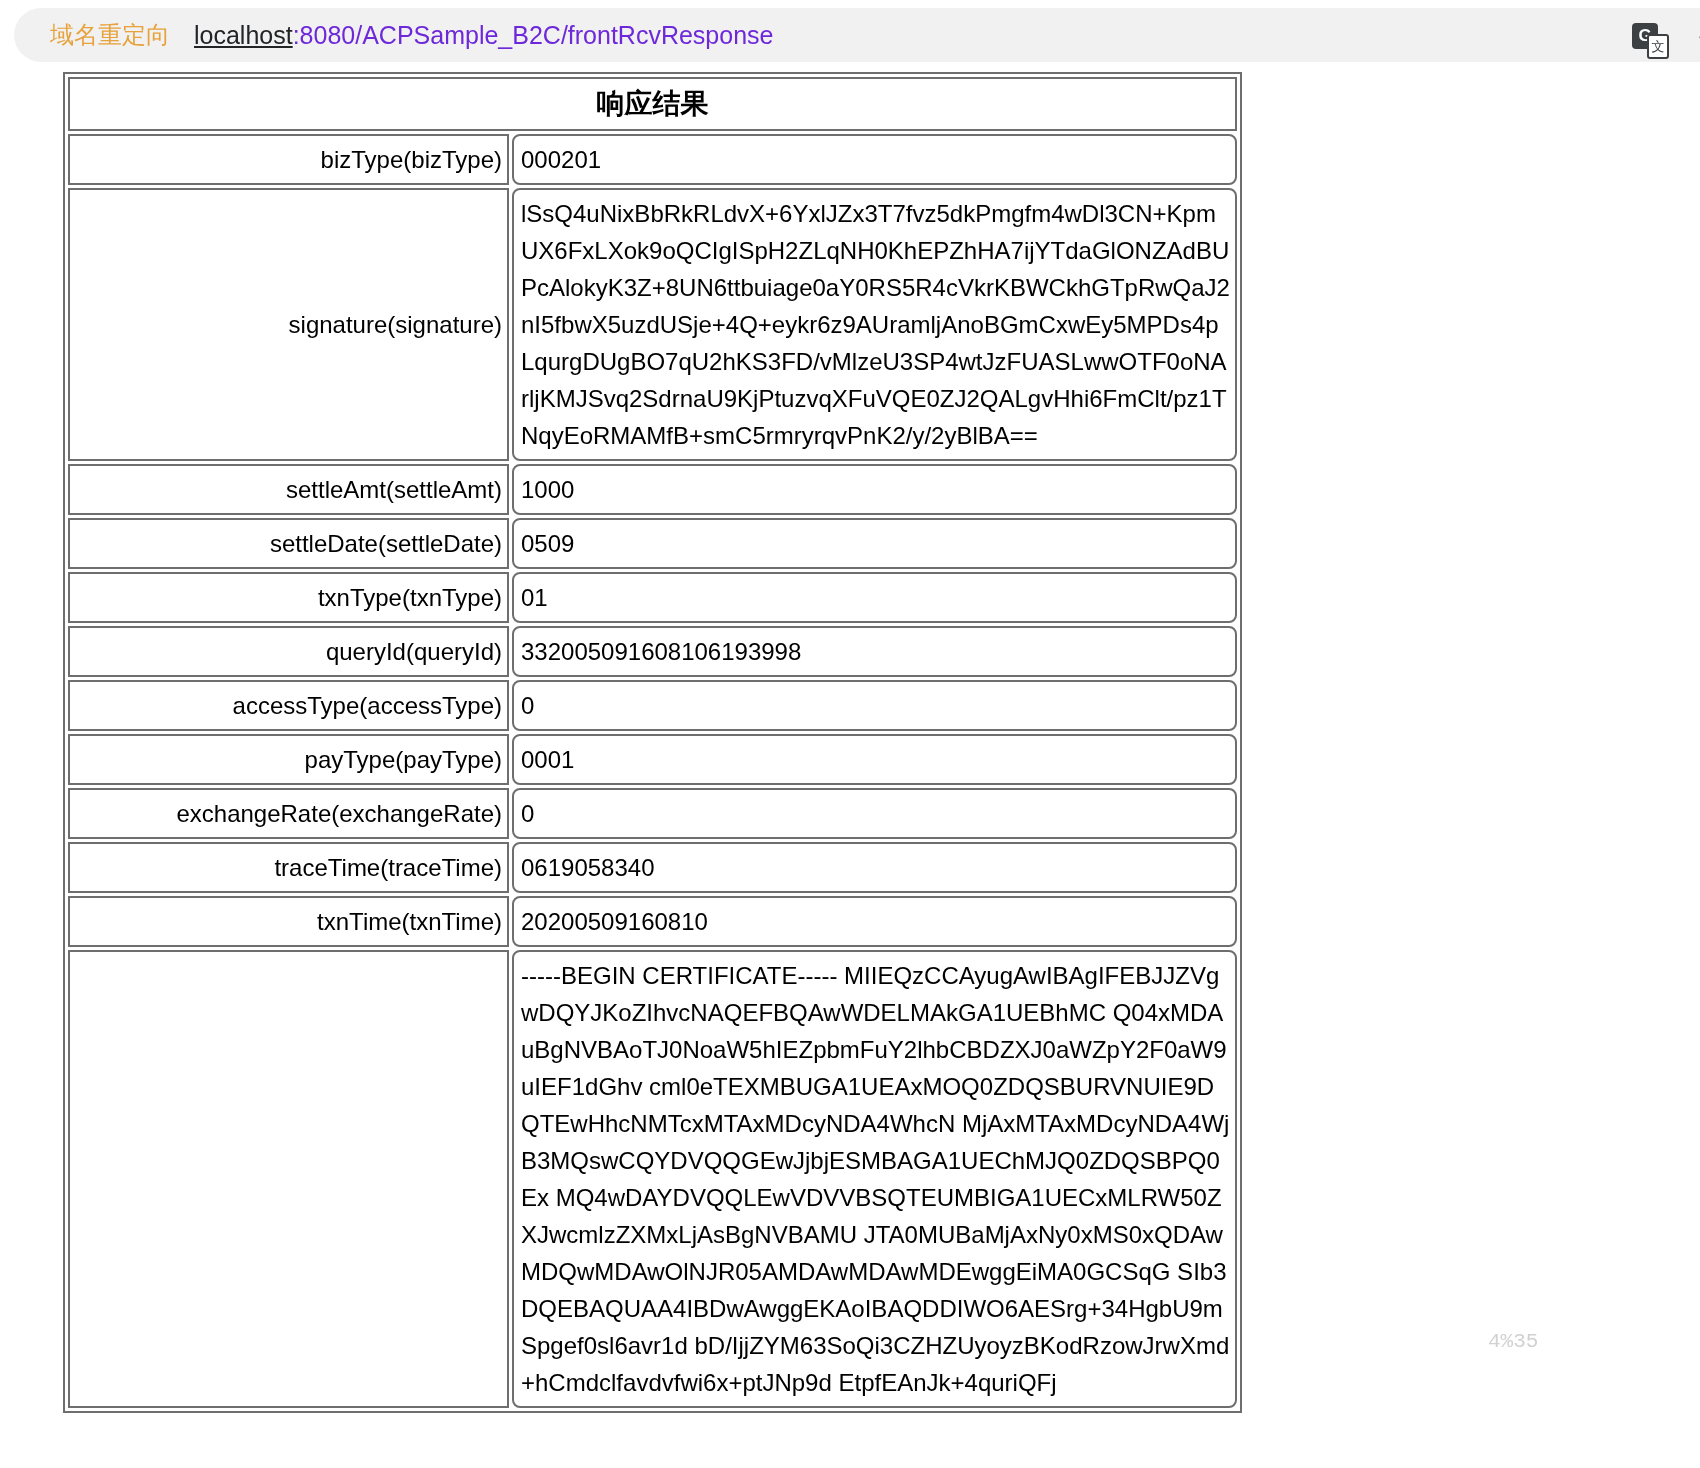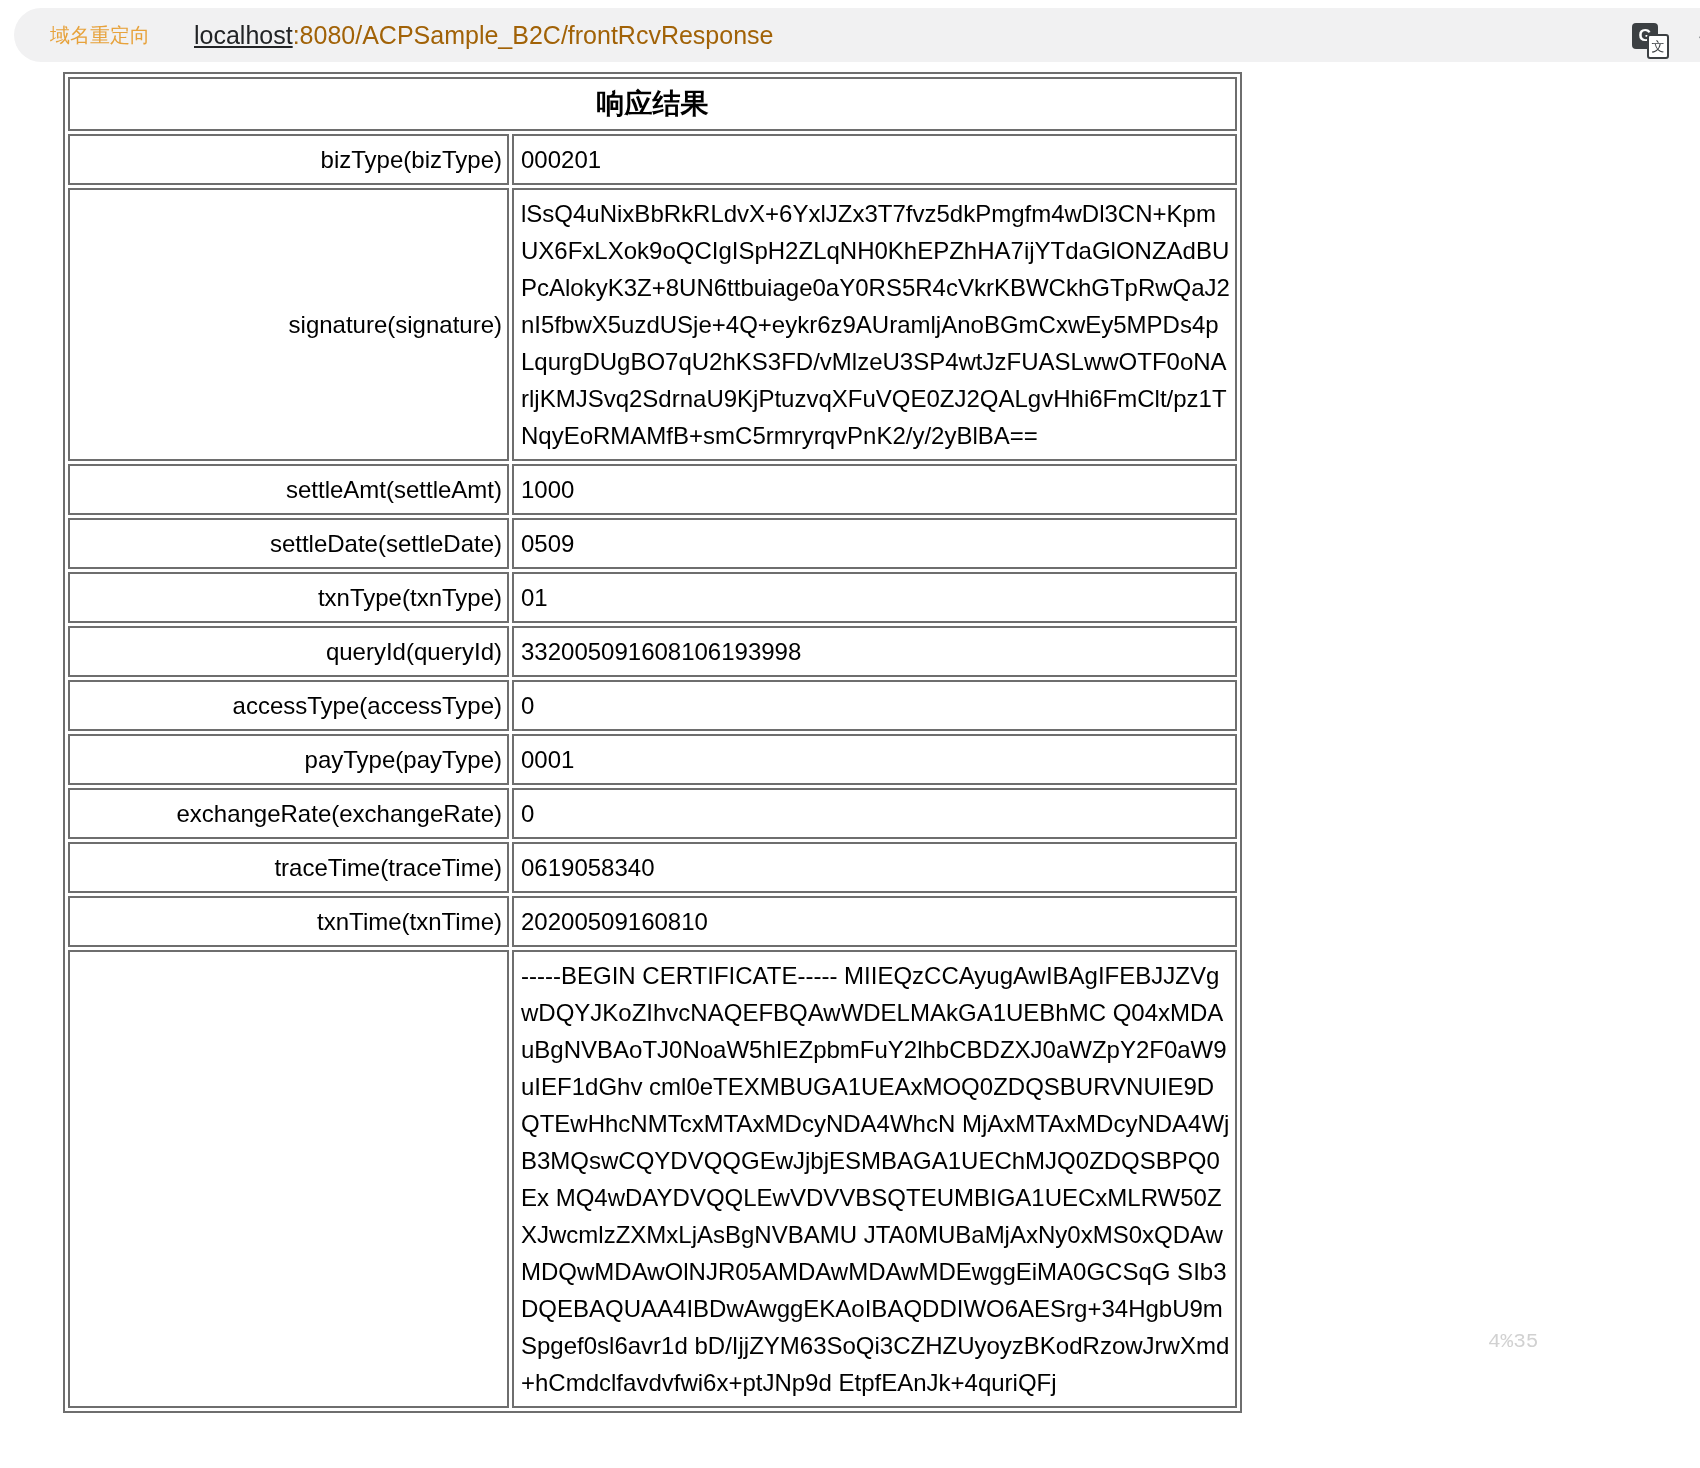--- a/index.html
+++ b/index.html
@@ -9,28 +9,28 @@
   }
 
   
   .topbar { position:absolute; left:0; top:0; width:1700px; height:66px; background:#fff; }
   .omnibox {
     position:absolute; left:14px; top:8px; width:1760px; height:54px;
     background:#f1f1f2; border-radius:27px;
   }
   .redirect-chip {
     position:absolute; left:36px; top:0; height:54px; line-height:54px;
-    color:#e7a23b; font-size:20px; white-space:nowrap; cursor:default;
+    color:#e7a23b; font-size:24px; white-space:nowrap; cursor:default;
   }
   .urltext {
     position:absolute; left:180px; top:0; height:54px; line-height:54px;
     font-size:25px; white-space:nowrap;
   }
   .urltext .host { color:#222426;text-decoration:underline; }
-  .urltext .rest { color:#a16207; }
+  .urltext .rest { color:#6d28d9; }
 
   .translate-icon { position:absolute; left:1618px; top:15px; width:38px; height:36px; cursor:pointer; }
   .ti-back {
     position:absolute; left:0; top:0; width:26px; height:26px; background:#3c4043;
     border-radius:4px; color:#fff; font-weight:bold; font-size:17px;
     display:flex; align-items:center; justify-content:center;
   }
   .ti-front {
     position:absolute; left:15px; top:11px; width:18px; height:21px; background:#fff;
     border:2px solid #3c4043; border-radius:3px; color:#3c4043; font-size:13px;
@@ -49,21 +49,21 @@
   .resp-table th {
     font-size:28px; font-weight:bold; text-align:center; padding:6px 4px;
     font-family:"Liberation Sans", sans-serif;
   }
   td.label {
     width:428px; text-align:right; font-size:24px; line-height:37px;
     padding:5px 5px 5px 4px; word-break:break-all;
   }
   td.value {
     text-align:left; font-size:24px; line-height:37px;
-    padding:5px 4px 5px 7px; word-break:break-all;
+    padding:5px 4px 5px 7px; word-break:break-all;border-radius:8px;
   }
 
   
   .watermark {
     position:absolute; left:1488px; top:1330px; font-size:21px;
     color:#9a9a9a; opacity:0.45; white-space:nowrap; pointer-events:none;font-family:Liberation Mono, monospace;
   }
 </style>
 </head>
 <body>

